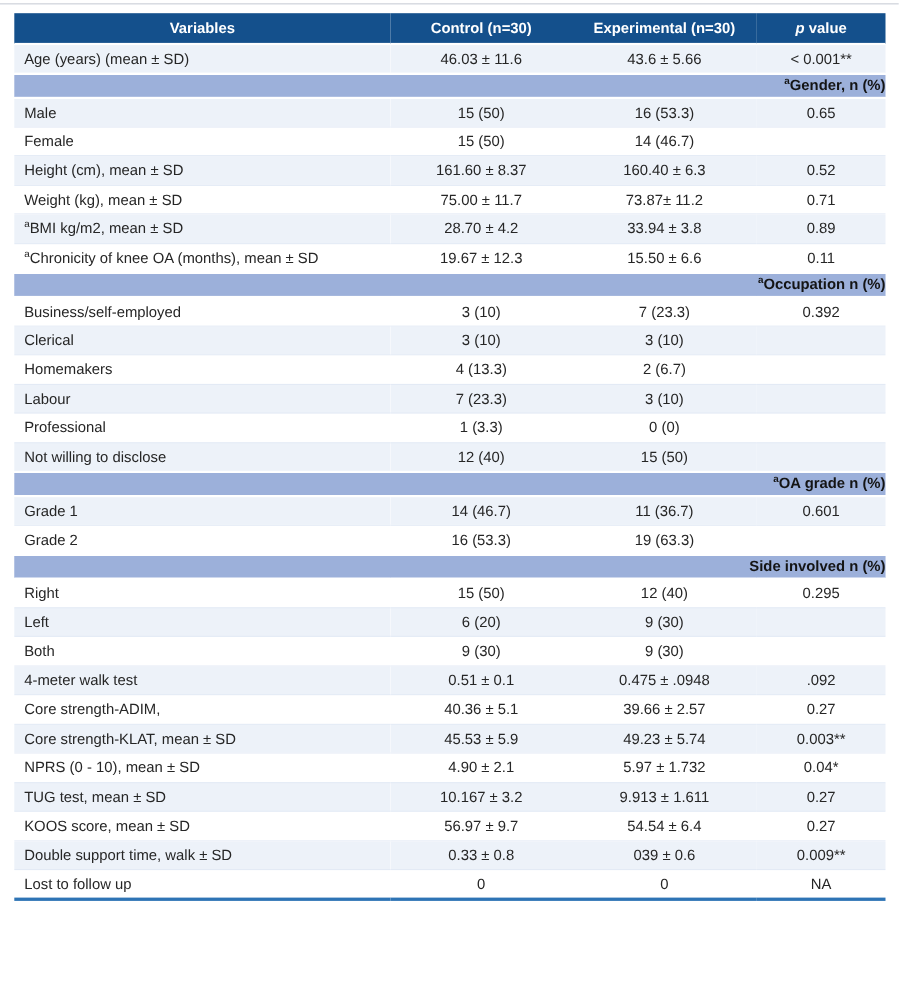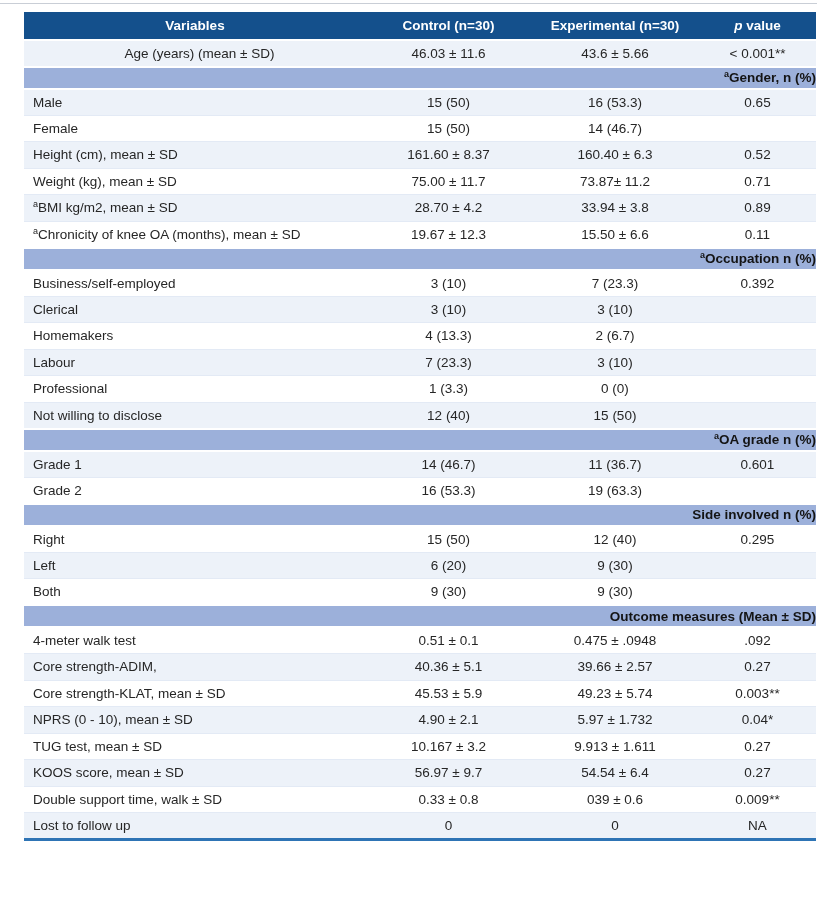--- a/index.html
+++ b/index.html
@@ -10,21 +10,21 @@
     font-family: "Liberation Sans", sans-serif;
     position: relative;
     overflow: hidden;
   }
   .top-rule {
     position: absolute; top: 3px; left: 0;
     width: 817px; height: 1px;
     background: #c9ced6;
   }
   .tbl-wrap {
-    position: absolute; top: 12px; left: 24px; width: 792px;
+    position: absolute; top: 12px; left: 13px; width: 792px;
   }
   table {
     width: 100%;
     border-collapse: collapse;
     table-layout: fixed;
     border-bottom: 3px solid #2E74B5;
   }
   thead th {
     background: #14508C;
     color: #ffffff;
@@ -39,21 +39,21 @@
     font-size: 13.5px;
     color: #262626;
     height: 26.5px;
     padding: 0;
     border-top: 1px solid #e3eaf5;
     white-space: nowrap;
     overflow: hidden;
   }
   tbody tr:nth-child(odd)  { background: #EDF2F9; }
   tbody tr:nth-child(even) { background: #FFFFFF; }
-  tbody tr:first-child td  { border-top: none; text-align: center; }
+  tbody tr:first-child td  { border-top: none; }
   td.var { text-align: left; padding-left: 9px; }
   td.num { text-align: center; }
   tbody tr.section td {
     background: #9CB0DA;
     font-weight: bold;
     text-align: right;
     color: #141414;
     height: 22px;
     border-top: 2px solid #ffffff;
     border-bottom: 2px solid #ffffff;
@@ -223,23 +223,20 @@
       <td class="num"></td>
     </tr>
 
     <tr>
       <td class="var"><sup class="sup"></sup><span>Both</span></td>
       <td class="num">9 (30)</td>
       <td class="num">9 (30)</td>
       <td class="num"></td>
     </tr>
 
-    <tr class="section">
-      <td colspan="4"><sup class="sup"></sup><span>Outcome measures (Mean ± SD)</span></td>
-    </tr>
 
     <tr>
       <td class="var"><sup class="sup"></sup><span>4-meter walk test</span></td>
       <td class="num">0.51 ± 0.1</td>
       <td class="num">0.475 ± .0948</td>
       <td class="num">.092</td>
     </tr>
 
     <tr>
       <td class="var"><sup class="sup"></sup><span>Core strength-ADIM,</span></td>

